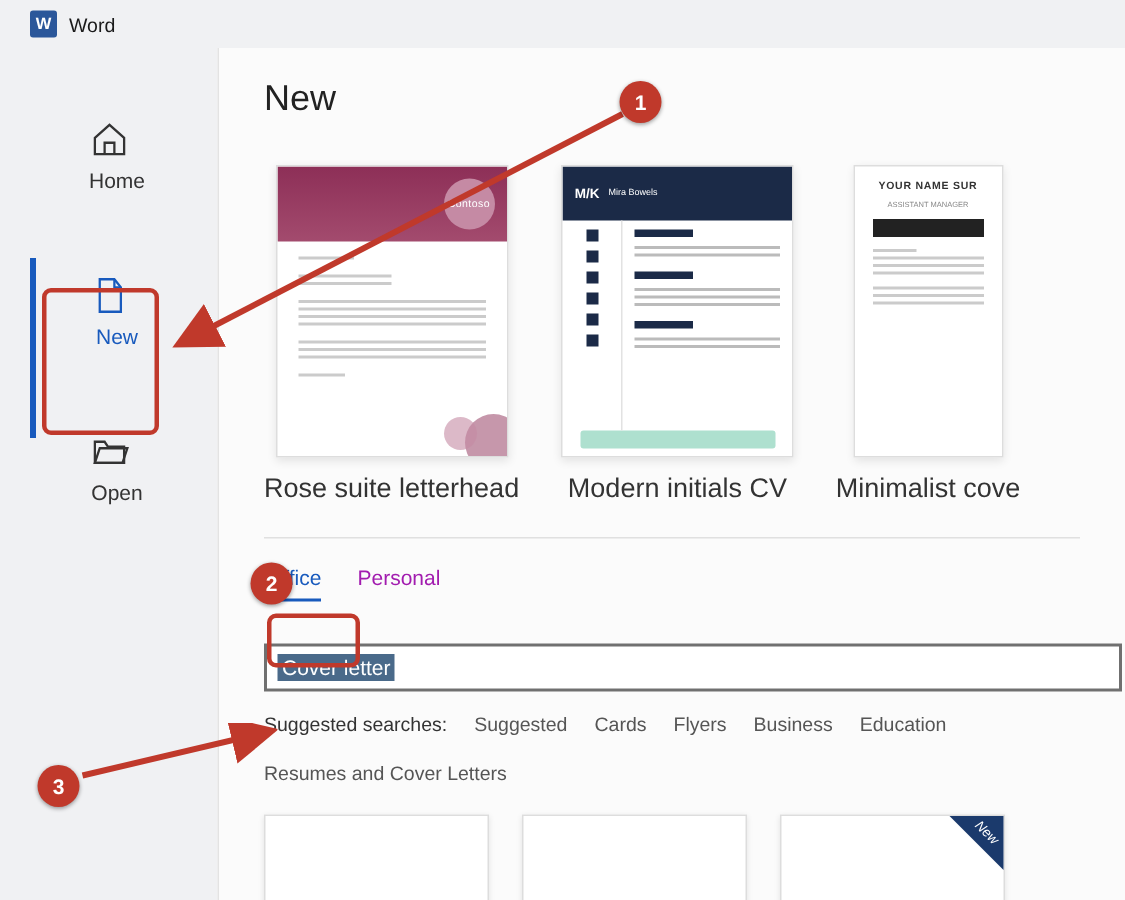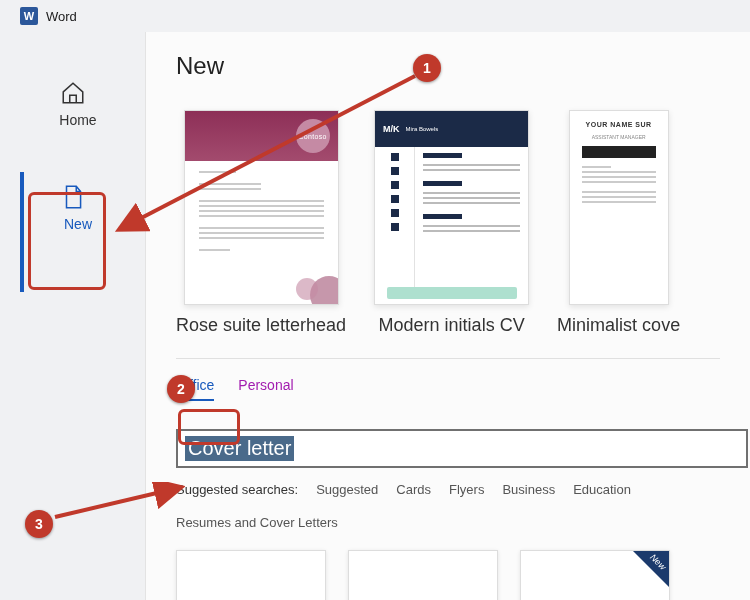--- a/index.html
+++ b/index.html
@@ -60,21 +60,21 @@
     .min-bar { height: 12px; background: #222; margin: 0 12px 8px; }
     .min-cols { padding: 0 12px; }
 
     .divider { border: none; border-top: 1px solid #e0e0e0; margin: 22px 30px 18px 0; }
 
     
     .tabs { display: flex; gap: 24px; padding-left: 2px; }
     .tab { font-size: 14px; color: #a21caf; padding-bottom: 6px; cursor: pointer; }
     .tab.active { color: #185abd; border-bottom: 2px solid #185abd; font-weight: 500; }
 
-    .search-box { margin-top: 28px; width: calc(100% - 2px); padding: 5px 7px; font-size: 20px; border: 2px solid #707070; background: #fff; color: #fff; }
+    .search-box { margin-top: 28px; width: calc(100% - 2px); padding: 5px 7px; font-size: 14px; border: 2px solid #707070; background: #fff; color: #fff; }
     .search-text { background: #4a6a8a; padding: 1px 3px; display: inline-block; }
 
     .suggested { margin-top: 14px; display: flex; align-items: center; gap: 18px; font-size: 13px; color: #555; flex-wrap: wrap; }
     .suggested .lead { color: #333; }
 
     .results-row { display: flex; gap: 22px; margin-top: 20px; }
     .result-thumb { width: 150px; height: 60px; background: #fff; border: 1px solid #ddd; box-shadow: 0 1px 4px rgba(0,0,0,.1); position: relative; }
     .new-ribbon { position: absolute; top: 0; right: 0; width: 0; height: 0; border-left: 36px solid transparent; border-top: 36px solid #1b3a6c; }
     .new-ribbon span { position: absolute; top: -30px; right: 2px; transform: rotate(45deg); font-size: 9px; color: #fff; font-style: italic; }
 
@@ -108,20 +108,27 @@
     </div>
 
     <div class="sidebar-item" style="margin-top:20px;color:#185abd">
       <svg class="sidebar-icon" viewBox="0 0 24 24" style="stroke:#185abd">
           <path d="M6 2h9l4 5v15H6z"></path>
           <path d="M15 2v5h4"></path>
         </svg>
       <span class="label" style="color:#185abd">New</span>
     </div>
 
+    <div class="sidebar-item" style="margin-top:20px">
+      <svg class="sidebar-icon" viewBox="0 0 24 24">
+          <path d="M3 6h6l2 3h10v10H3z"></path>
+          <path d="M3 19 6 10h17l-3 9z"></path>
+        </svg>
+      <span class="label">Open</span>
+    </div>
   </div>
 
   <div class="main">
     <h1>New</h1>
 
     <div class="templates-row">
 
       <div class="template-card">
         <div class="thumb">
           <div class="rose-header">

